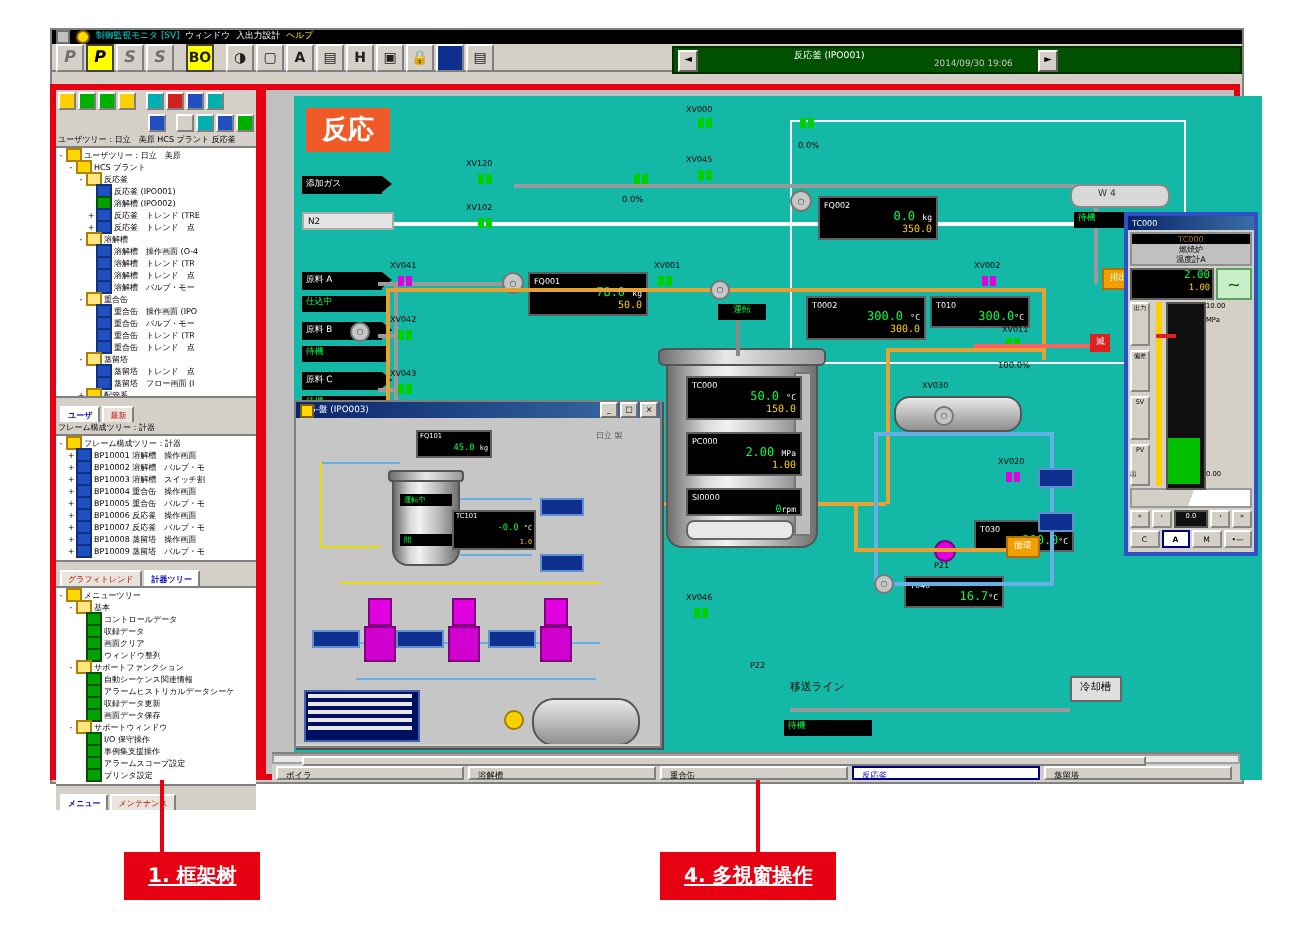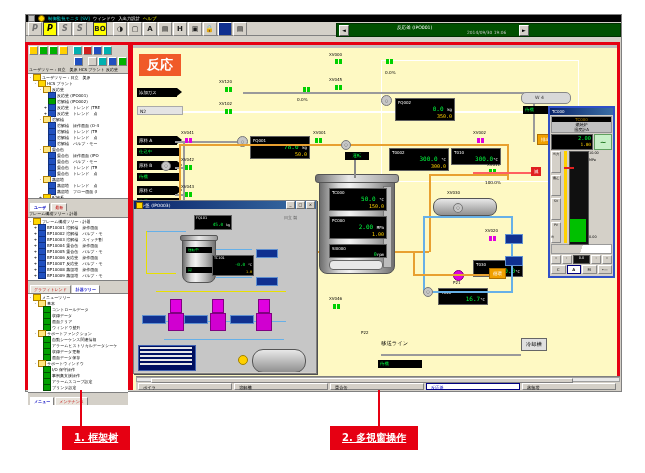--- a/index.html
+++ b/index.html
@@ -60,21 +60,21 @@
   .mbtn.b{background:#2050c0;}
   .mbtn.c{background:#00b0b0;}
   
   .ltabs{display:flex;height:8px;background:#d4d0c8;align-items:flex-end;gap:1px;padding-left:2px;}
   .ltab{font-size:4px;padding:0 3px;height:7px;line-height:7px;background:#d4d0c8;
         border:1px solid #ffffff;border-right-color:#808080;border-bottom:none;color:#000;}
   .ltab.act{background:#ffffff;font-weight:bold;}
   .ltab.blue{color:#0000c0;}
   .ltab.redtx{color:#c00000;background:#e8e4dc;}
   
-  #scada{position:absolute;left:0;top:3px;width:484px;height:342px;background:#fef9c3;overflow:hidden;}
+  #scada{position:absolute;left:14px;top:3px;width:484px;height:342px;background:#14b8a6;overflow:hidden;}
   .lbl{position:absolute;font-size:4.2px;color:#000;white-space:nowrap;}
   .tagl{position:absolute;font-size:4px;color:#000;white-space:nowrap;}
   .arrowbox{position:absolute;height:9px;background:#000000;color:#ffffff;font-size:4.4px;
             line-height:9px;padding-left:2px;white-space:nowrap;}
   .arrowbox::after{content:"";position:absolute;right:-5px;top:0;border-left:5px solid #000;
                    border-top:4.5px solid transparent;border-bottom:4.5px solid transparent;}
   .greenbox{position:absolute;height:8px;background:#000000;color:#00ff40;font-size:4.4px;
             line-height:8px;padding:0 2px;white-space:nowrap;}
   .disp{position:absolute;background:#000000;border:1px solid #606060;padding:1px 2px;}
   .disp .dn{font-size:4px;color:#ffffff;line-height:5px;}
@@ -788,13 +788,13 @@
     <div class="btab" style="left:98px;width:94px;">溶解槽</div>
     <div class="btab" style="left:194px;width:94px;">重合缶</div>
     <div class="btab act" style="left:290px;width:94px;">反応釜</div>
     <div class="btab" style="left:386px;width:94px;">蒸留塔</div>
   </div>
 </div>
 
 <div class="cline" style="left:80px;top:390px;width:2px;height:36px;"></div>
 <div class="callout" style="left:62px;top:426px;">1. 框架树</div>
 <div class="cline" style="left:378px;top:390px;width:2px;height:36px;"></div>
-<div class="callout" style="left:330px;top:426px;">2. 多視窗操作</div>
+<div class="callout" style="left:330px;top:426px;">4. 多視窗操作</div>
 
 </body></html>

